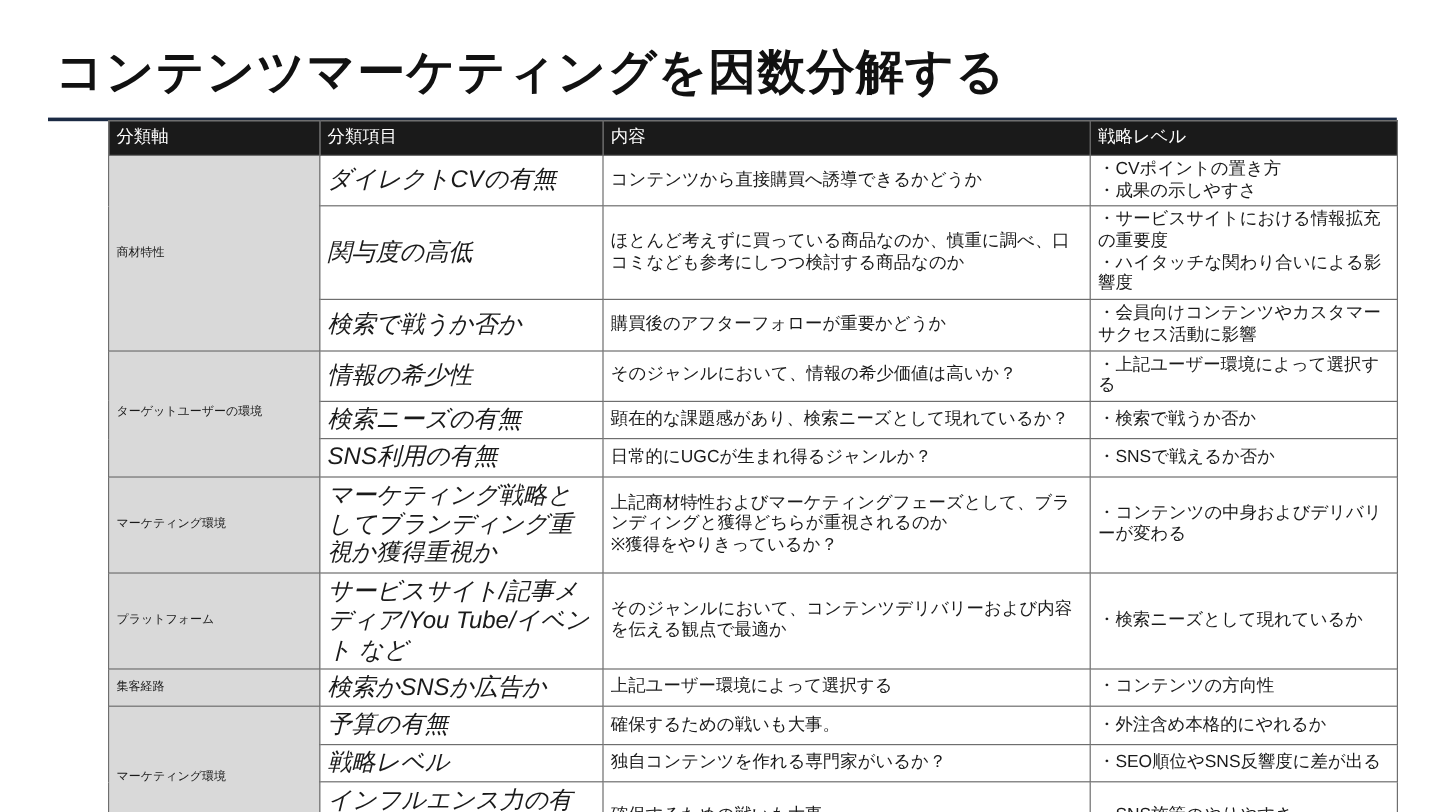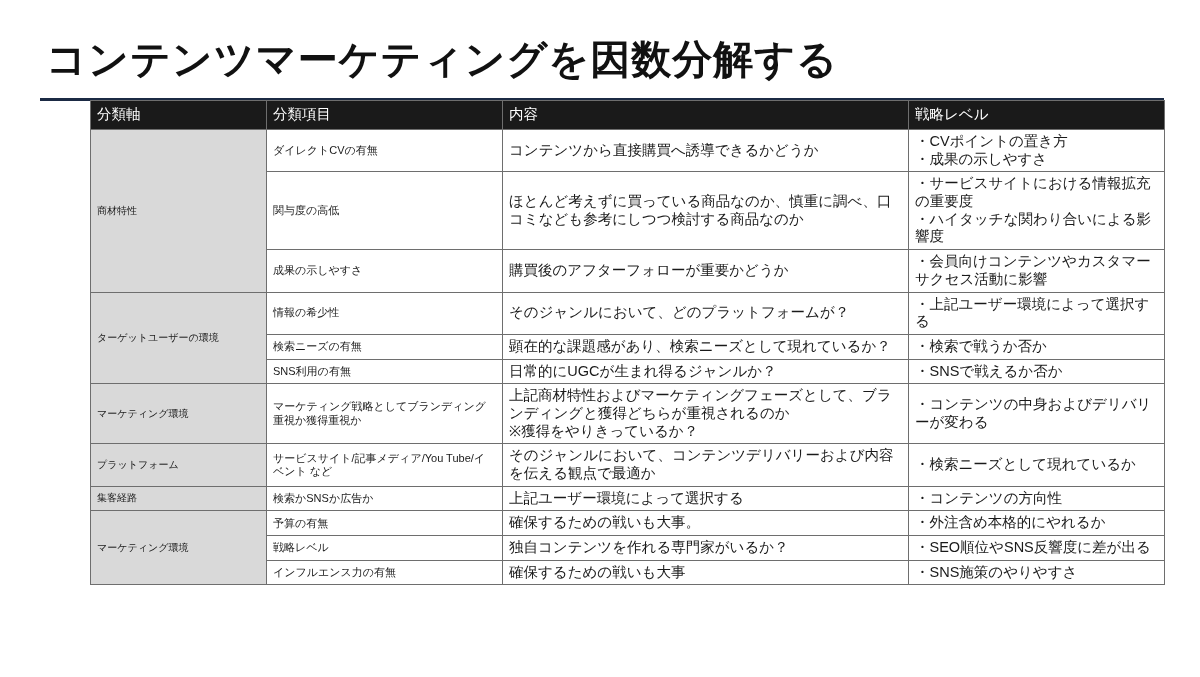--- a/index.html
+++ b/index.html
@@ -103,21 +103,22 @@
     font-size: 14.5px;
     padding: 2px 6px;
   }
   td.axiscol {
     background: #d9d9d9;
     font-weight: bold;
     font-size: 10px;
   }
   td.itemcol {
     font-weight: bold;
-    font-size: 11px;
+    font-size: 20px;
+    font-style: italic;
   }
   td.desccol, td.effectcol {
     font-size: 14.5px;
   }
   .w1 { width: 176px; }
   .w2 { width: 236px; }
   .w3 { width: 406px; }
   .w4 { width: 256px; }
   .nowrapish { white-space: pre-line; }
 </style>
@@ -153,28 +154,28 @@
           <td class="effectcol nowrapish">・CVポイントの置き方
 ・成果の示しやすさ</td>
         </tr>
         <tr>
           <td class="itemcol nowrapish">関与度の高低</td>
           <td class="desccol nowrapish">ほとんど考えずに買っている商品なのか、慎重に調べ、口コミなども参考にしつつ検討する商品なのか</td>
           <td class="effectcol nowrapish">・サービスサイトにおける情報拡充の重要度
 ・ハイタッチな関わり合いによる影響度</td>
         </tr>
         <tr>
-          <td class="itemcol nowrapish">成果の示しやすさ</td>
+          <td class="itemcol nowrapish">検索で戦うか否か</td>
           <td class="desccol nowrapish">購買後のアフターフォローが重要かどうか</td>
           <td class="effectcol nowrapish">・会員向けコンテンツやカスタマーサクセス活動に影響</td>
         </tr>
         <tr>
           <td class="axiscol nowrapish" rowspan="3">ターゲットユーザーの環境</td>
           <td class="itemcol nowrapish">情報の希少性</td>
-          <td class="desccol nowrapish">そのジャンルにおいて、どのプラットフォームが？</td>
+          <td class="desccol nowrapish">そのジャンルにおいて、情報の希少価値は高いか？</td>
           <td class="effectcol nowrapish">・上記ユーザー環境によって選択する</td>
         </tr>
         <tr>
           <td class="itemcol nowrapish">検索ニーズの有無</td>
           <td class="desccol nowrapish">顕在的な課題感があり、検索ニーズとして現れているか？</td>
           <td class="effectcol nowrapish">・検索で戦うか否か</td>
         </tr>
         <tr>
           <td class="itemcol nowrapish">SNS利用の有無</td>
           <td class="desccol nowrapish">日常的にUGCが生まれ得るジャンルか？</td>

